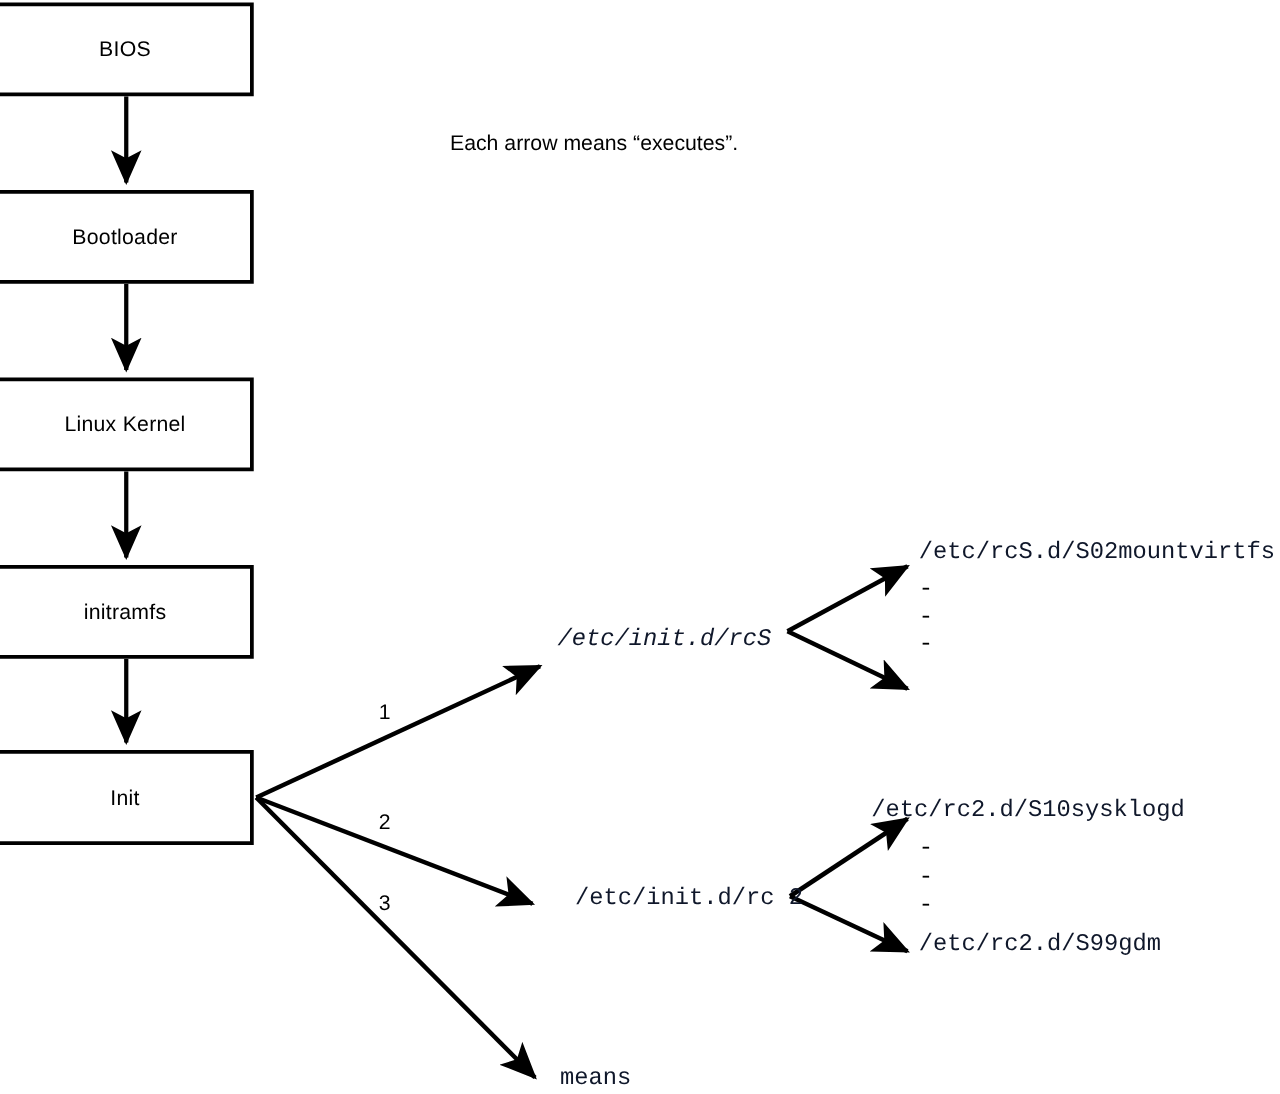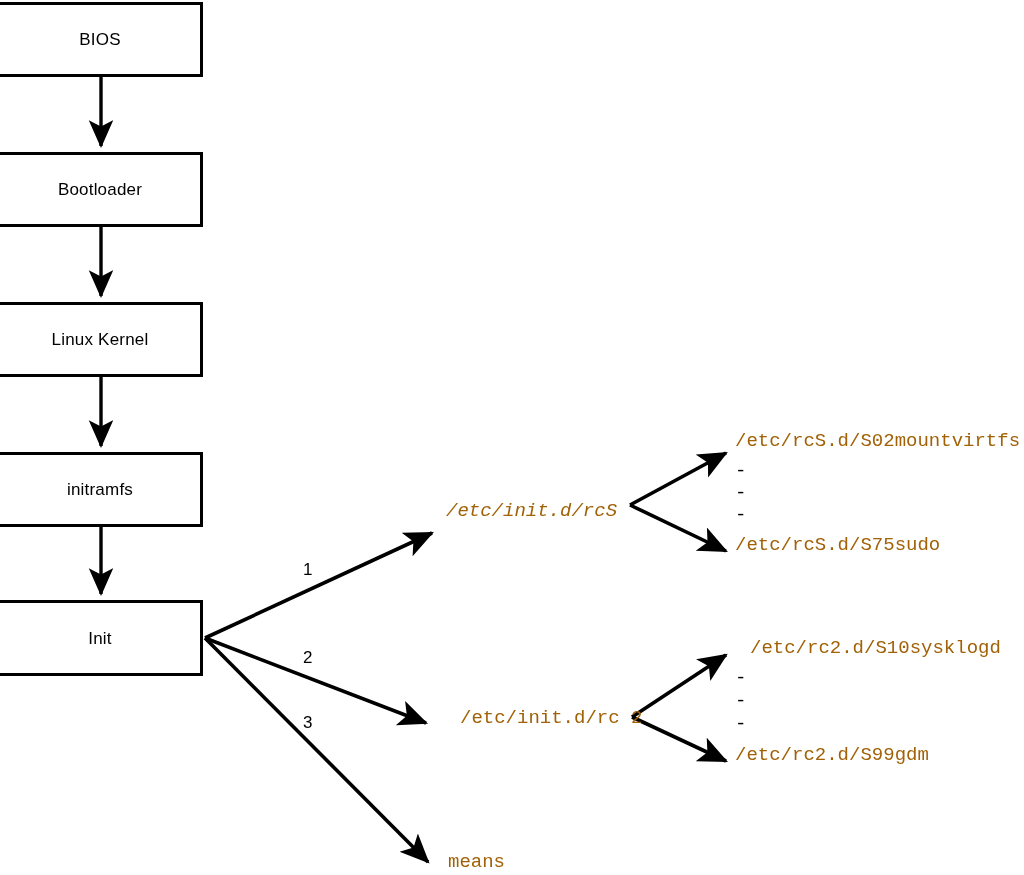--- a/index.html
+++ b/index.html
@@ -41,21 +41,21 @@
     line-height: 1;
     color: #000000;
     letter-spacing: 0.2px;
     white-space: nowrap;
   }
   .mono-label {
     position: absolute;
     font-family: "Liberation Mono", monospace;
     font-size: 19px;
     line-height: 1;
-    color: #a16207;
+    color: #0f172a;
     white-space: nowrap;
   }
   .branch-num {
     position: absolute;
     font-family: "Liberation Sans", sans-serif;
     font-size: 17px;
     line-height: 1;
     color: #000000;
     white-space: nowrap;
   }
@@ -124,36 +124,36 @@
   </div>
 
   <div class="node-box" style="left:-3px; top:452px; width:206px; height:75px;">
     <span class="node-label">initramfs</span>
   </div>
 
   <div class="node-box" style="left:-3px; top:600px; width:206px; height:76px;">
     <span class="node-label">Init</span>
   </div>
 
+  <div class="note-text" style="left:360px; top:106px;">Each arrow means “executes”.</div>
 
   <div class="branch-num" style="left:303px; top:561px;">1</div>
   <div class="branch-num" style="left:303px; top:649px;">2</div>
   <div class="branch-num" style="left:303px; top:714px;">3</div>
 
   <div class="mono-label" style="left:446px; top:502px;font-style:italic;">/etc/init.d/rcS</div>
 
   <div class="mono-label" style="left:440px; top:709px;margin-left:20px;">/etc/init.d/rc 2</div>
 
   <div class="mono-label" style="left:448px; top:853px;">means</div>
 
   <div class="mono-label" style="left:735px; top:432px;">/etc/rcS.d/S02mountvirtfs</div>
   <div class="ellipsis-dash" style="left:735px; top:462px;">-</div>
   <div class="ellipsis-dash" style="left:735px; top:484px;">-</div>
   <div class="ellipsis-dash" style="left:735px; top:506px;">-</div>
-  <div class="mono-label" style="left:735px; top:536px;">/etc/rcS.d/S75sudo</div>
 
-  <div class="mono-label" style="left:750px; top:639px;">/etc/rc2.d/S10sysklogd</div>
+  <div class="mono-label" style="left:697px; top:639px;">/etc/rc2.d/S10sysklogd</div>
   <div class="ellipsis-dash" style="left:735px; top:669px;">-</div>
   <div class="ellipsis-dash" style="left:735px; top:692px;">-</div>
   <div class="ellipsis-dash" style="left:735px; top:715px;">-</div>
   <div class="mono-label" style="left:735px; top:746px;">/etc/rc2.d/S99gdm</div>
 
 </div>
 
 </body></html>

